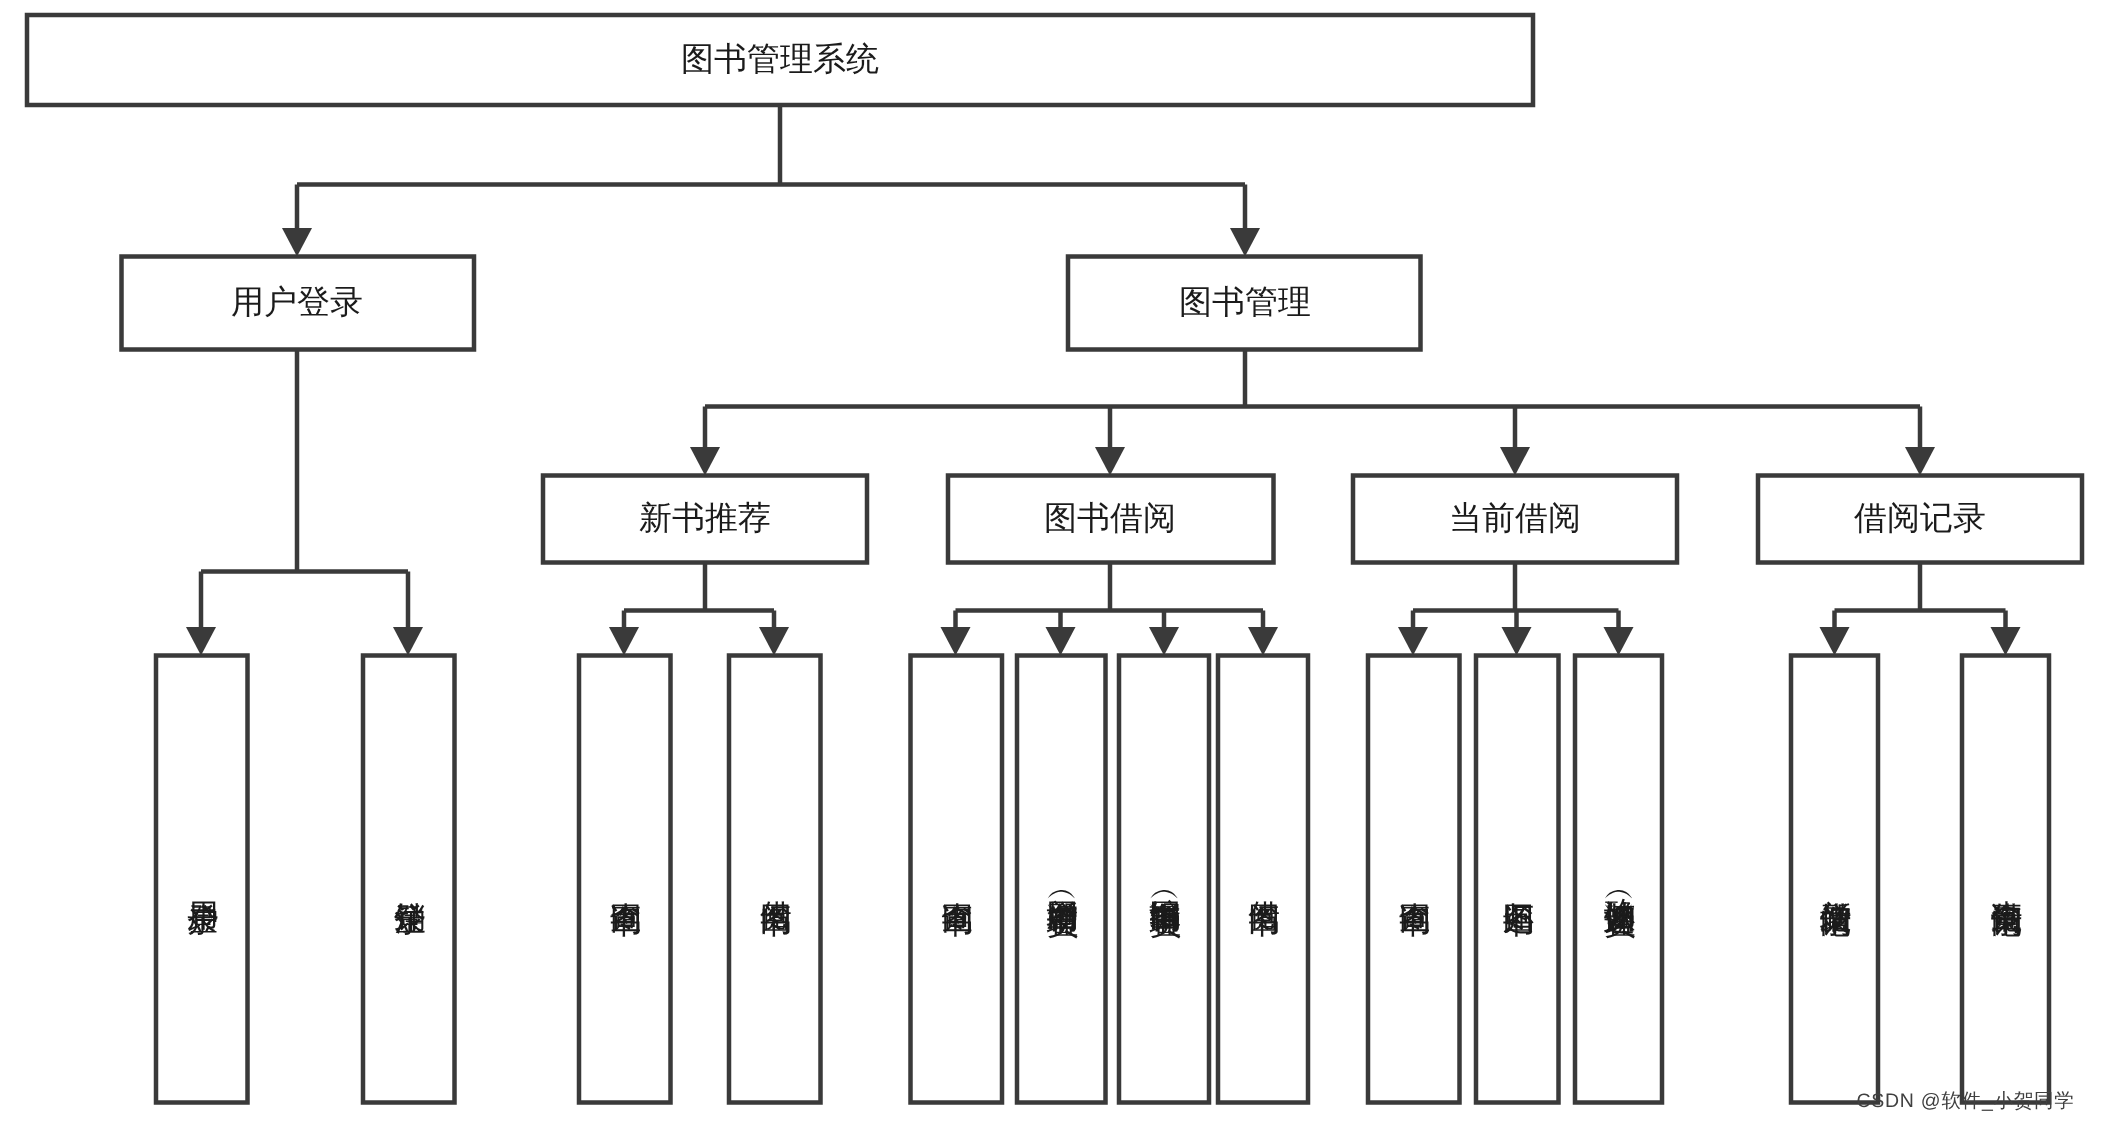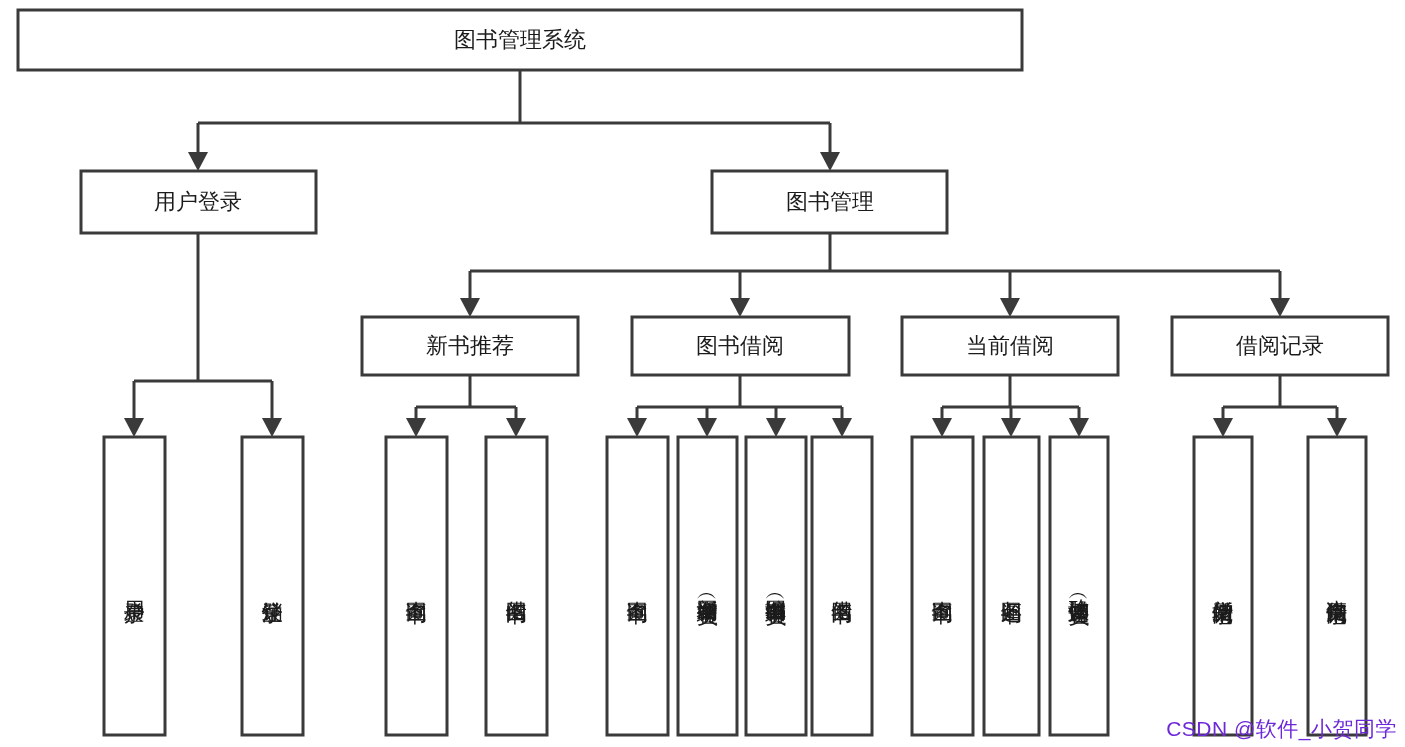--- a/index.html
+++ b/index.html
@@ -58,25 +58,25 @@
     font-family: "Liberation Sans", "DejaVu Sans", sans-serif;
     font-size: 21px;
     line-height: 1.12;
     letter-spacing: 1px;
     color: #1b1b1b;
     white-space: nowrap;
     pointer-events: none;
   }
   .watermark {
     position: absolute;
-    right: 8px;
+    right: 22px;
     bottom: 4px;
     font-family: "Liberation Sans", "DejaVu Sans", sans-serif;
-    font-size: 21px;
-    color: #6d28d9;
+    font-size: 13px;
+    color: #404040;
     letter-spacing: 0.5px;
     user-select: none;
   }
 </style>
 </head>
 <body>
 
 <div id="diagram-root">
 
   <svg class="diagram-canvas" viewBox="0 0 1405 747">

